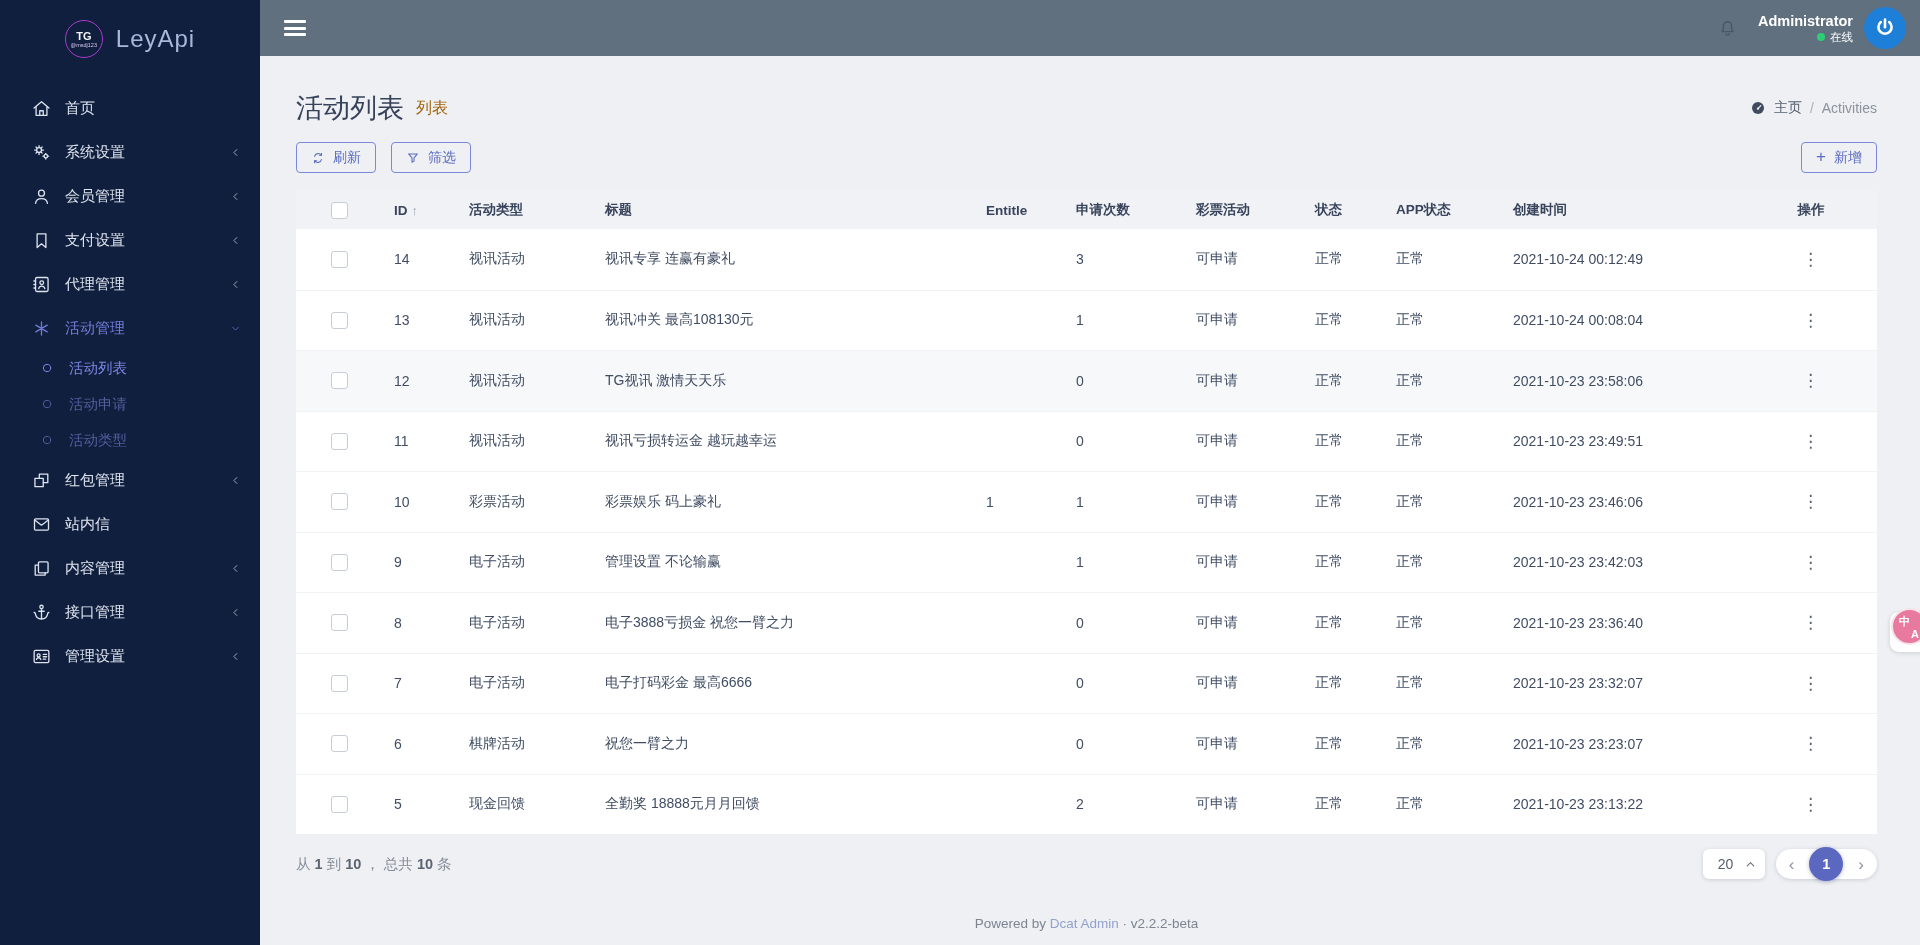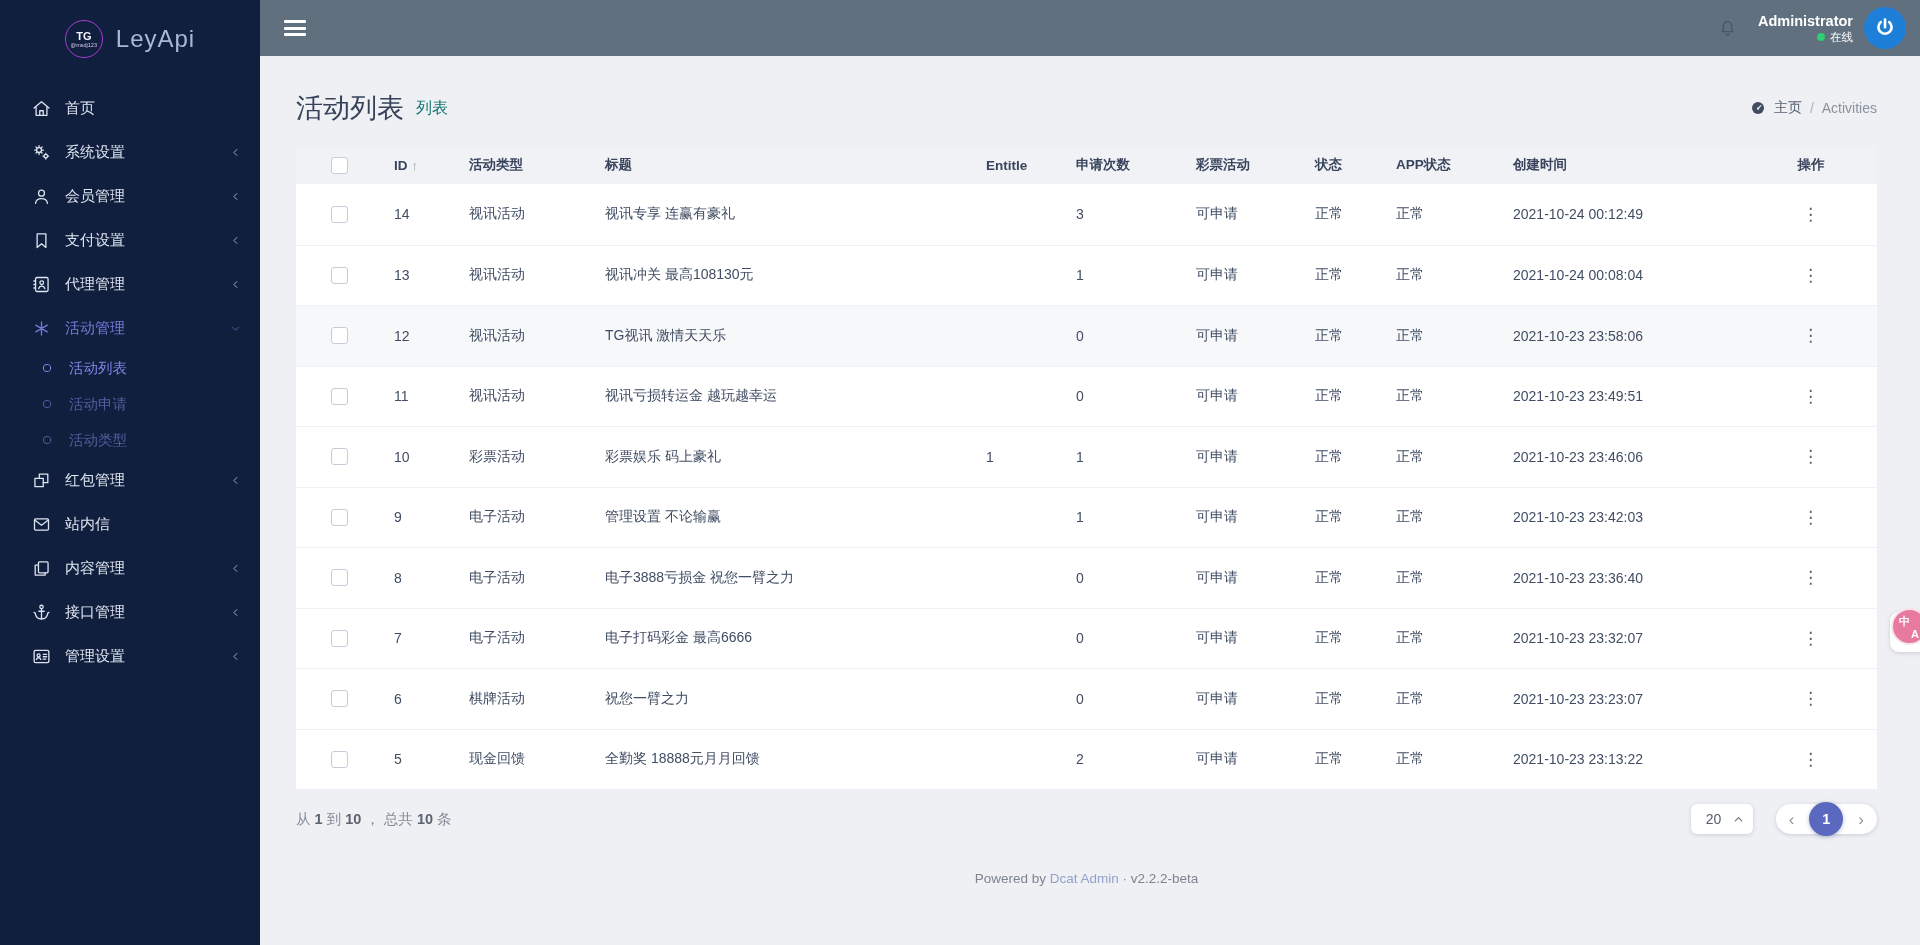--- a/index.html
+++ b/index.html
@@ -38,21 +38,21 @@
   .ustatus { font-size:11.5px; display:flex; align-items:center; justify-content:flex-end; gap:5px; }
   .dot { width:8px; height:8px; border-radius:50%; background:#2dce74; display:inline-block; }
   .avatar { width:42px; height:42px; border-radius:50%; background:#1d7fd8; margin-left:11px;
     display:flex; align-items:center; justify-content:center; color:#fff; cursor:pointer; }
   .avatar svg { width:24px; height:24px; }
 
   .content { flex:1; padding:0 43px 0 36px; position:relative; }
 
   .page-head { margin-top:32px; height:40px; display:flex; align-items:center; }
   .page-title { font-size:27px; font-weight:500; color:#37425a; }
-  .page-sub { font-size:16px; color:#0f766e; margin-left:12px; }
+  .page-sub { font-size:16px; color:#a16207; margin-left:12px; }
   .breadcrumb { margin-left:auto; display:flex; align-items:center; gap:8px; font-size:14px; }
   .bc-icon { width:16px; height:16px; color:#414c61; }
   .bc-home { color:#566070; cursor:pointer; }
   .bc-sep { color:#aab0ba; }
   .bc-cur { color:#8b929c; }
 
   .toolbar { margin-top:14px; display:flex; align-items:center; gap:15px; }
   .btn { height:31px; border:1px solid #7b87d9; color:#5b6bc0; background:transparent; border-radius:4px;
     font-size:14px; font-family:inherit; display:inline-flex; align-items:center; gap:8px; padding:0 14px; cursor:pointer; }
   .btn svg { width:14px; height:14px; }
@@ -69,21 +69,21 @@
   .sortarrow { color:#97a0b0; font-weight:normal; margin-left:4px; font-size:13px; }
   .trow { display:flex; align-items:center; height:60.5px; font-size:14px; color:#414d63; }
   .trow + .trow { border-top:1px solid #f1f2f5;justify-content:center; }
   .trow.hl { background:#f7f8fa; }
   .dots { font-size:17px; color:#57616e; cursor:pointer; letter-spacing:1px; padding:2px 8px; }
 
   
   .pagefoot { width:1581px; height:60px; display:flex; align-items:center; }
   .summary { font-size:14.5px; color:#848b97; }
   .summary .num { font-weight:bold; color:#5c6470; }
-  .pager-group { margin-left:auto; display:flex; align-items:center; gap:23px; }
+  .pager-group { margin-left:auto; display:flex; align-items:center; gap:11px; }
   .psize { width:62px; height:30px; background:#fff; border-radius:6px; box-shadow:0 1px 4px rgba(40,50,70,.18);
     display:flex; align-items:center; justify-content:space-between; padding:0 9px 0 15px; font-size:14px; color:#555e6b; cursor:pointer; }
   .psize svg { width:11px; height:11px; color:#6d7581; }
   .pagerpill { height:30px; background:#fff; border-radius:16px; box-shadow:0 1px 4px rgba(40,50,70,.18);
     display:flex; align-items:center; padding:0 11px; gap:13px; }
   .parrow { color:#8d949e; font-size:17px; line-height:1; cursor:pointer; padding:0 2px; }
   .pcur { width:34px; height:34px; border-radius:50%; background:#5a69bf; color:#fff; font-weight:bold; font-size:14.5px;
     display:flex; align-items:center; justify-content:center; cursor:pointer; box-shadow:0 1px 4px rgba(60,70,120,.35); }
 
   .foot { text-align:center; font-size:13.5px; color:#7d8591; padding-top:22px; }
@@ -330,20 +330,41 @@
               <path d="M12 13l4.2-4.6" stroke="#eef0f4" stroke-width="1.8" stroke-linecap="round"></path>
               <circle cx="12" cy="13" r="1.7" fill="#eef0f4"></circle>
             </svg>
           </span>
           <span class="bc-home">主页</span>
           <span class="bc-sep">/</span>
           <span class="bc-cur">Activities</span>
         </div>
       </div>
 
+      <div class="toolbar">
+        <button class="btn">
+          <svg viewBox="0 0 24 24" fill="none" stroke="currentColor" stroke-width="1.8" stroke-linecap="round" stroke-linejoin="round">
+            <path d="M17.6 7.2A6.3 6.3 0 0 0 6.2 9.4"></path>
+              <path d="M6.4 16.8a6.3 6.3 0 0 0 11.4-2.2"></path>
+            <path d="M17.9 3.7v3.7h-3.7"></path>
+              <path d="M6.1 20.3v-3.7h3.7"></path>
+          </svg>
+          <span>刷新</span>
+        </button>
+        <button class="btn">
+          <svg viewBox="0 0 24 24" fill="none" stroke="currentColor" stroke-width="1.8" stroke-linejoin="round">
+            <path d="M4.5 5h15l-5.8 6.8v5.6l-3.4 1.8v-7.4z"></path>
+          </svg>
+          <span>筛选</span>
+        </button>
+        <button class="btn btn-add">
+          <span class="plus">+</span>
+          <span>新增</span>
+        </button>
+      </div>
 
       <div class="card">
         <div class="thead" id="table-head">
             <div class="th cbcell" style="width:86px">
               <span class="cb"></span>
             </div>
             <div class="th" style="width:75px">ID<span class="sortarrow">↑</span></div>
             <div class="th" style="width:136px">活动类型</div>
             <div class="th" style="width:381px">标题</div>
             <div class="th" style="width:90px">Entitle</div>

